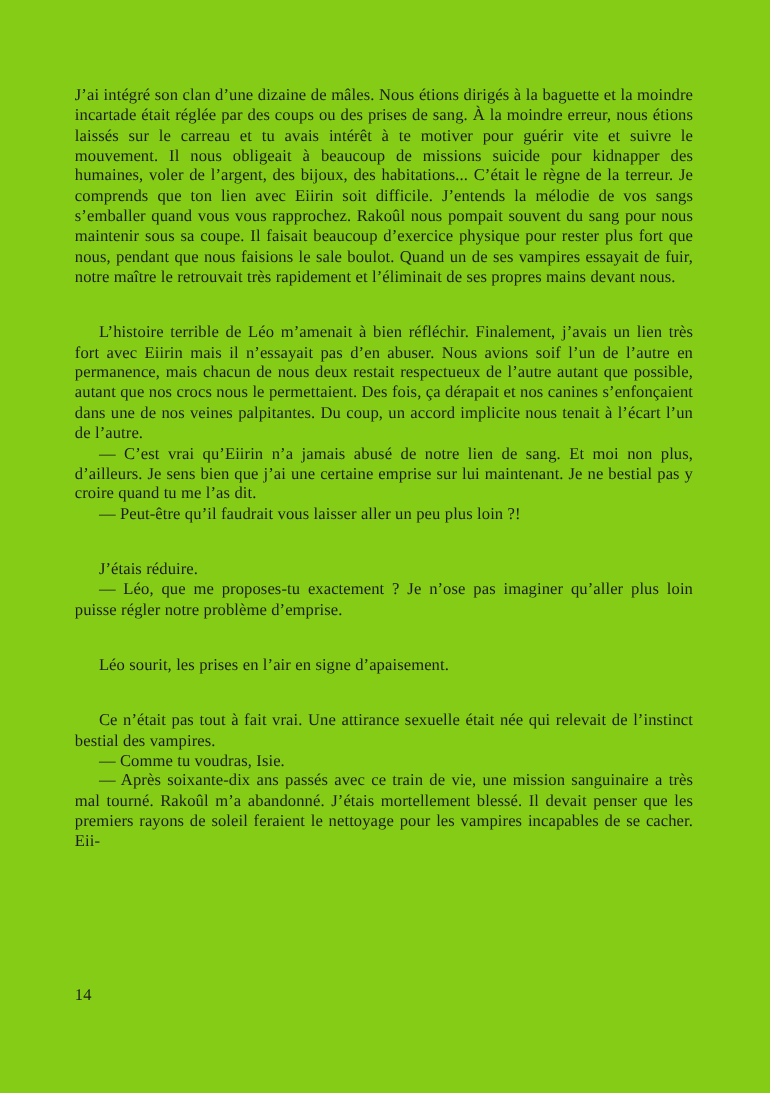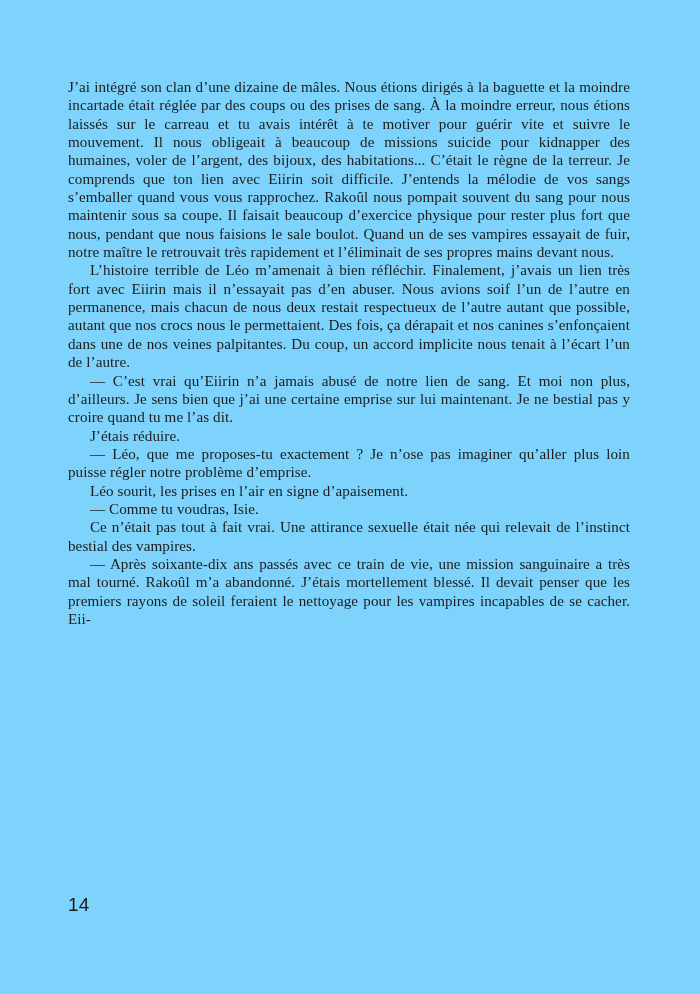--- a/index.html
+++ b/index.html
@@ -17,21 +17,21 @@
     color: #1a1a1a;
     overflow: hidden;
   }
 
   #page {
     position: absolute;
     left: 0;
     top: 0;
     width: 700px;
     height: 994px;
-    background: #7dd3fc;
+    background: #84cc16;
   }
 
   #text-block {
     position: absolute;
     left: 68px;
     top: 78px;
     width: 562px;
   }
 
   .para {
@@ -48,68 +48,70 @@
   }
 
   
   .para.continued {
     text-indent: 0;
   }
 
   
   .para.indented {
     text-indent: 1.45em;
+    margin-top: 32px;
   }
 
   
   .para.dialogue {
     text-indent: 1.45em;
   }
 
   
   .para.last-line-open {
     text-align: justify;
   }
 
   #page-number {
     position: absolute;
     left: 68px;
     top: 897px;
-    font-family: Liberation Sans, sans-serif;
-    font-size: 19px;
+    font-family: Liberation Serif, serif;
+    font-size: 15px;
     line-height: 16px;
     color: #1c1c1c;
     letter-spacing: 0.01em;
   }
 </style>
 </head>
 <body>
 
 <div id="page">
 
   <div id="text-block">
 
     <p class="para continued">J’ai intégré son clan d’une dizaine de mâles. Nous étions dirigés à la baguette et la moindre incartade était réglée par des coups ou des prises de sang. À la moindre erreur, nous étions laissés sur le carreau et tu avais intérêt à te motiver pour guérir vite et suivre le mouvement. Il nous obligeait à beaucoup de missions suicide pour kidnapper des humaines, voler de l’argent, des bijoux, des habitations... C’était le règne de la terreur. Je comprends que ton lien avec Eiirin soit difficile. J’entends la mélodie de vos sangs s’emballer quand vous vous rapprochez. Rakoûl nous pompait souvent du sang pour nous maintenir sous sa coupe. Il faisait beaucoup d’exercice physique pour rester plus fort que nous, pendant que nous faisions le sale boulot. Quand un de ses vampires essayait de fuir, notre maître le retrouvait très rapidement et l’éliminait de ses propres mains devant nous.</p>
 
     <p class="para indented">L’histoire terrible de Léo m’amenait à bien réfléchir. Finalement, j’avais un lien très fort avec Eiirin mais il n’essayait pas d’en abuser. Nous avions soif l’un de l’autre en permanence, mais chacun de nous deux restait respectueux de l’autre autant que possible, autant que nos crocs nous le permettaient. Des fois, ça dérapait et nos canines s’enfonçaient dans une de nos veines palpitantes. Du coup, un accord implicite nous tenait à l’écart l’un de l’autre.</p>
 
     <p class="para dialogue">— C’est vrai qu’Eiirin n’a jamais abusé de notre lien de sang. Et moi non plus, d’ailleurs. Je sens bien que j’ai une certaine emprise sur lui maintenant. Je ne bestial pas y croire quand tu me l’as dit.</p>
 
+    <p class="para dialogue">— Peut-être qu’il faudrait vous laisser aller un peu plus loin ?!</p>
 
     <p class="para indented">J’étais réduire.</p>
 
     <p class="para dialogue">— Léo, que me proposes-tu exactement ? Je n’ose pas imaginer qu’aller plus loin puisse régler notre problème d’emprise.</p>
 
     <p class="para indented">Léo sourit, les prises en l’air en signe d’apaisement.</p>
 
 
 
+    <p class="para indented">Ce n’était pas tout à fait vrai. Une attirance sexuelle était née qui relevait de l’instinct bestial des vampires.</p>
+
     <p class="para dialogue">— Comme tu voudras, Isie.</p>
-
-    <p class="para indented">Ce n’était pas tout à fait vrai. Une attirance sexuelle était née qui relevait de l’instinct bestial des vampires.</p>
 
 
     <p class="para dialogue last-line-open">— Après soixante-dix ans passés avec ce train de vie, une mission sanguinaire a très mal tourné. Rakoûl m’a abandonné. J’étais mortellement blessé. Il devait penser que les premiers rayons de soleil feraient le nettoyage pour les vampires incapables de se cacher. Eii-</p>
 
   </div>
 
   <div id="page-number">14</div>
 
 </div>
 

